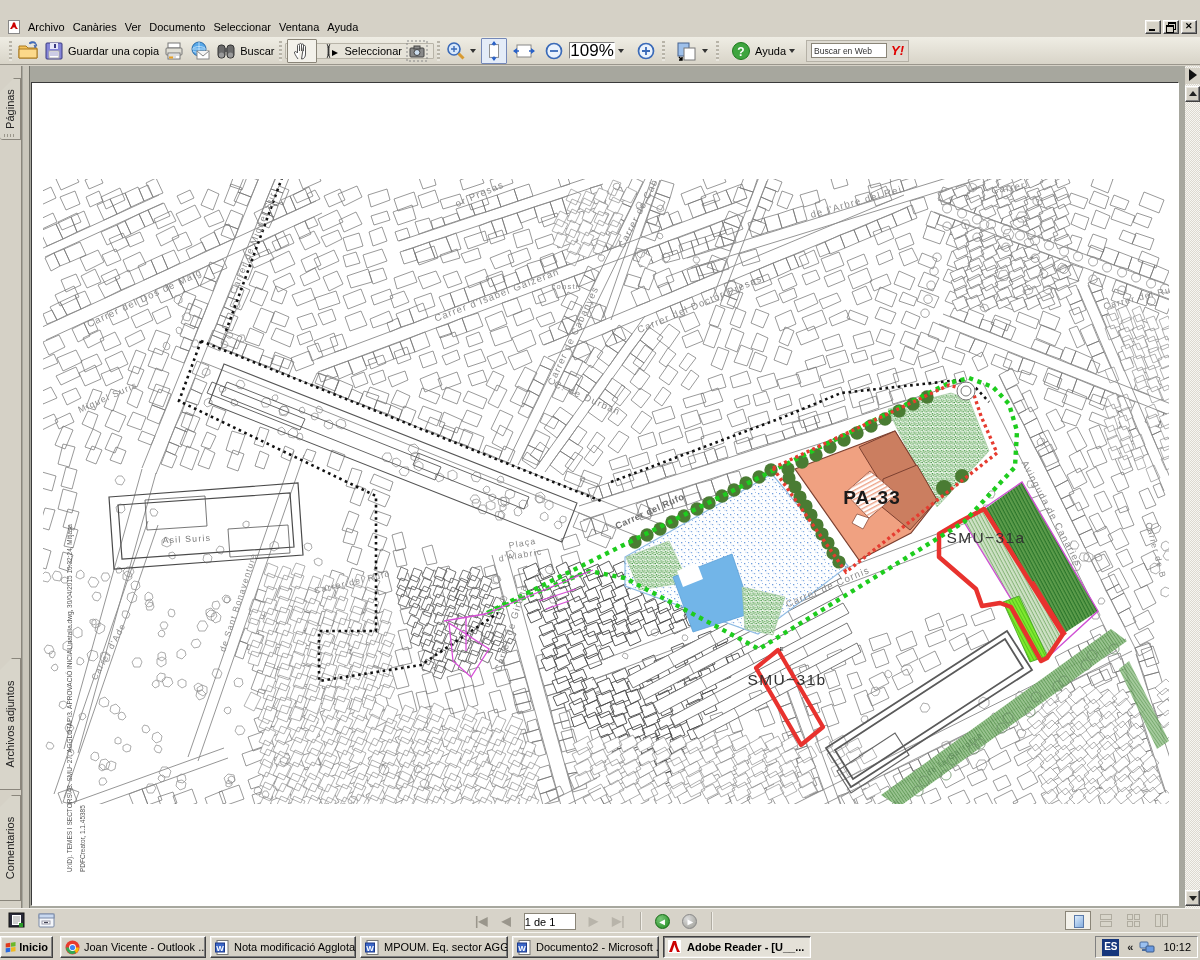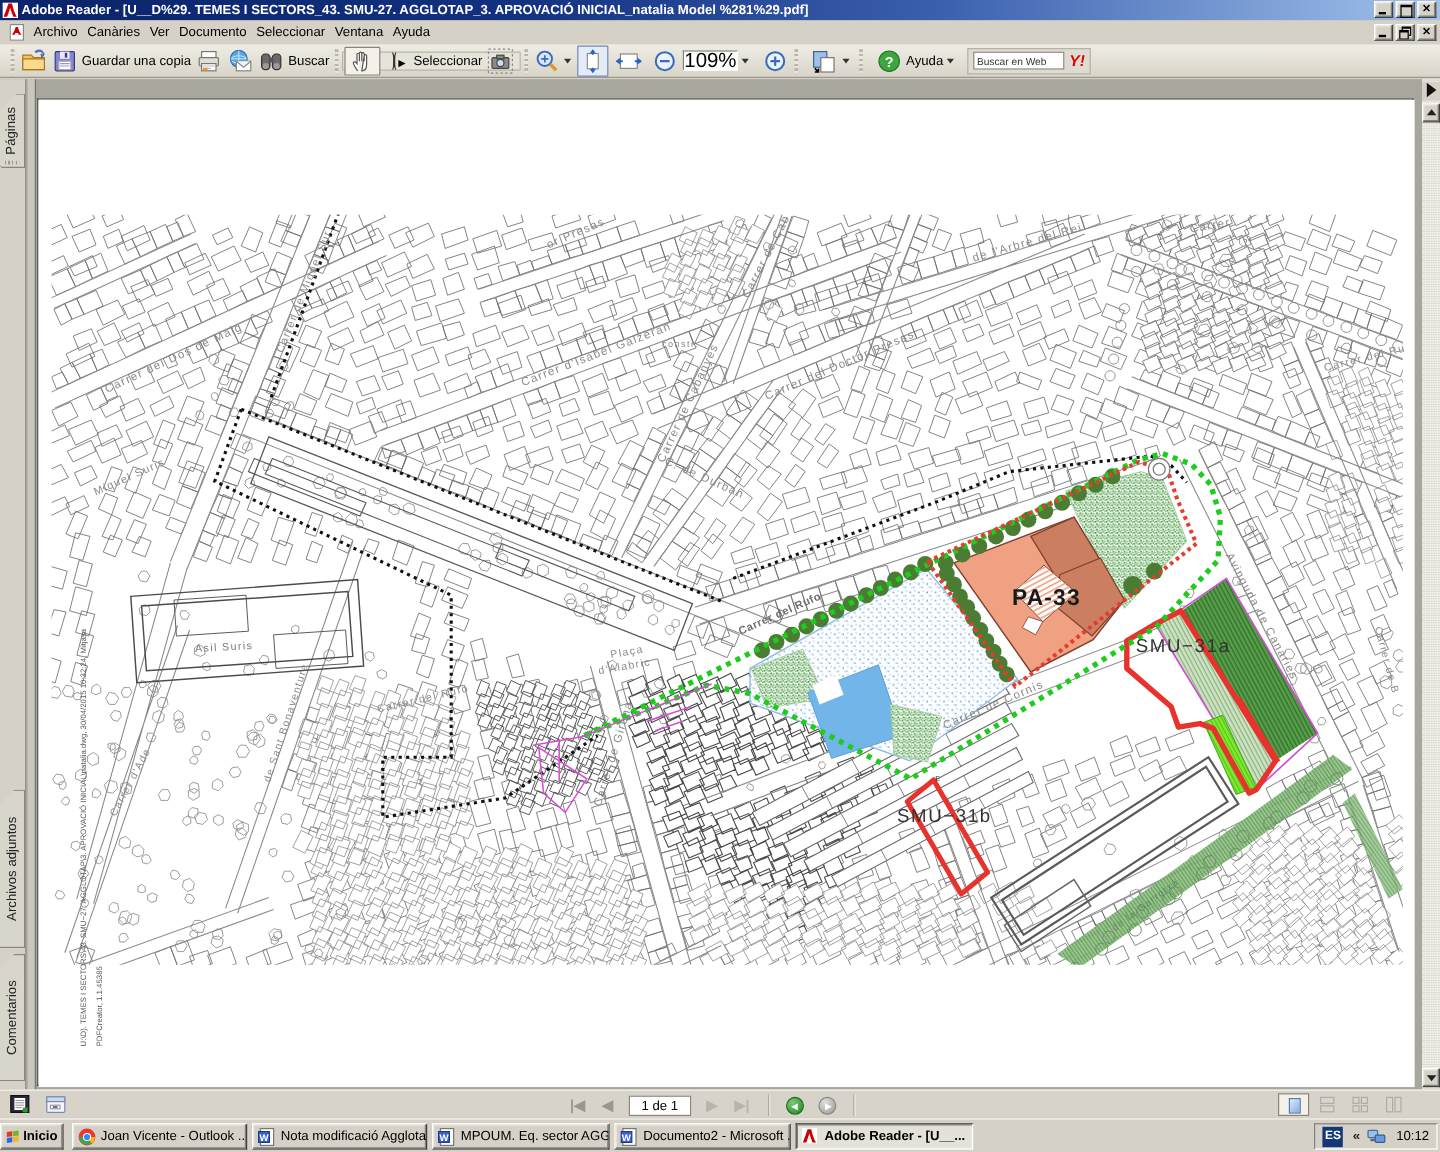--- a/index.html
+++ b/index.html
@@ -40,56 +40,41 @@
 .page{position:absolute;left:31px;top:16px;width:1147px;height:823px;background:#fff;border:1px solid #3a3a3a;border-right-color:#2a2a2a}
 
 .vscroll{position:absolute;left:1185px;top:0;width:15px;height:842px;background:repeating-conic-gradient(#f7f6f2 0% 25%,#dcd9d0 0% 50%) 0 0/2px 2px}
 .sbtn{position:absolute;left:0;width:15px;height:16px;background:#d5d1c6;border:1px solid;border-color:#fff #404040 #404040 #fff;box-shadow:inset -1px -1px 0 #808080,inset 1px 1px 0 #ece9e2;text-align:center}
 .tri-up{width:0;height:0;border-left:4px solid transparent;border-right:4px solid transparent;border-bottom:5px solid #222;margin:4px auto 0}
 .tri-dn{width:0;height:0;border-left:4px solid transparent;border-right:4px solid transparent;border-top:5px solid #222;margin:5px auto 0}
 .tri-r{width:0;height:0;border-top:6px solid transparent;border-bottom:6px solid transparent;border-left:8px solid #111;margin:1px auto 0 4px}
 
 .statusbar{position:absolute;left:0;top:908px;width:1200px;height:24px;background:#d7d3c9;border-top:1px solid #f5f3ee;font-size:11px}
 .navc{position:absolute;left:468px;top:2px;display:flex;align-items:center;height:20px}
-.pgbox{width:52px;height:17px;background:#fff;border:1px solid #8a8578;text-align:center;line-height:16px;font-size:11px;margin:0 6px}
+.pgbox{width:52px;height:17px;background:#fff;border:1px solid #8a8578;line-height:16px;font-size:11px;margin:0 6px}
 .navarr{font-size:12px;color:#b8b4aa;margin:0 7px;font-weight:bold}
 .navarr.on{color:#9a968c}
 .ssep{width:1px;height:18px;background:#b0aca2;margin:0 8px;box-shadow:1px 0 0 #f0eee8}
 .gcirc{width:15px;height:15px;border-radius:50%;margin:0 6px;position:relative}
 .layouts{position:absolute;right:25px;top:2px;display:flex}
 .lbtn{width:26px;height:19px;margin-left:2px;position:relative}
 .lbtn.sel{background:#f3f1ea;border:1px solid #8a8578}
 .lpg{position:absolute;left:8px;top:3px;width:10px;height:13px;background:linear-gradient(135deg,#dcecfc,#86aede);border:1px solid #5a7aaa}
 .lpg2{position:absolute;background:#d8d5ca;border:1px solid #b0aca0}
 
 .taskbar{position:absolute;left:0;top:932px;width:1200px;height:28px;background:#d5d1c6;border-top:1px solid #f5f4ef;box-shadow:0 -2px 0 #d5d1c6}
 .tkbtn{position:absolute;top:3px;height:22px;background:#d5d1c6;border:1px solid;border-color:#fff #404040 #404040 #fff;box-shadow:inset -1px -1px 0 #808080,inset 1px 1px 0 #ece9e2;
  display:flex;align-items:center;font-size:11px;color:#000;overflow:hidden;white-space:nowrap;padding:0 4px}
 .tkbtn.pressed{border-color:#404040 #fff #fff #404040;box-shadow:inset 1px 1px 0 #808080,inset -1px -1px 0 #ece9e2;background:#e4e1d8}
 .tkico{width:15px;height:15px;margin-right:4px;flex:none;position:relative}
 .tray{position:absolute;right:2px;top:3px;height:22px;border:1px solid;border-color:#808080 #fff #fff #808080;display:flex;align-items:center;padding:0 6px;font-size:11px}
 .esbox{width:17px;height:17px;background:#16367c;color:#fff;font-size:10px;font-weight:bold;text-align:center;line-height:16px;margin-right:8px}
 .chev{font-size:11px;font-weight:bold;color:#222;margin-right:6px;letter-spacing:-2px}
 </style></head><body>
 <div class="screen">
-    <div class="titlebar">
-      <span style="margin-left:2px;display:flex">
-        <svg width="13" height="13" viewBox="0 0 13 13" style="">
-          <rect width="13" height="13" fill="#fff"></rect>
-          <path d="M1 12C3 7 4 4 5 1h3c1 4 2 8 4 11h-3L8 9H5l-1 3z" fill="#c00"></path>
-          <path d="M5 9h3C7.2 7.4 6.8 6 6.5 4.4 6 6 5.6 7.5 5 9z" fill="#fff"></path>
-        </svg>
-      </span>
-      <span class="ttext">Adobe Reader - [U__D%29. TEMES I SECTORS_43. SMU-27. AGGLOTAP_3. APROVACIÓ INICIAL_natalia Model %281%29.pdf]</span>
-      <div class="winbtns">
-        <div class="cbtn gmin"></div>
-        <div class="cbtn gmax"></div>
-        <div class="cbtn gx"></div>
-      </div>
-    </div>
     <div class="menubar">
       <span style="margin:0 4px 0 8px;display:flex">
         <svg width="12" height="14" viewBox="0 0 12 14" style="">
           <rect x="0.5" y="0.5" width="11" height="13" fill="#fff" stroke="#888"></rect>
           <path d="M2 9C4 6 4.5 4.5 5 2.5h2c.6 2.5 1.4 5 3 6.5H7.6L7 7.5H4.8L4.2 9z" fill="#c00"></path>
         </svg>
       </span>
       <span class="mi">Archivo</span>
       <span class="mi">Canàries</span>
       <span class="mi">Ver</span>

